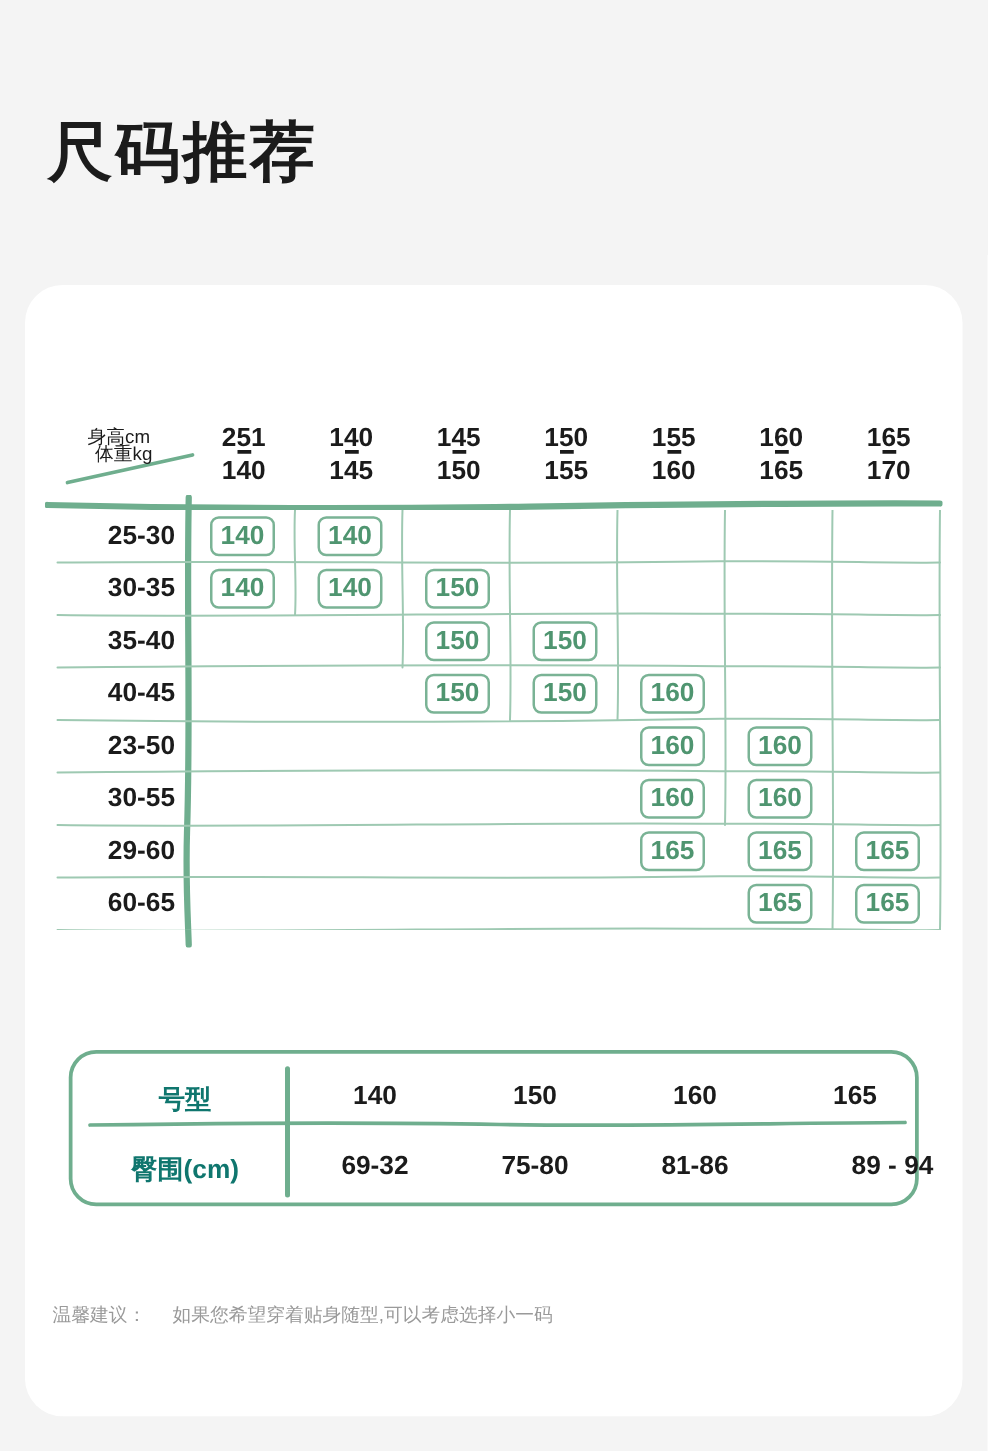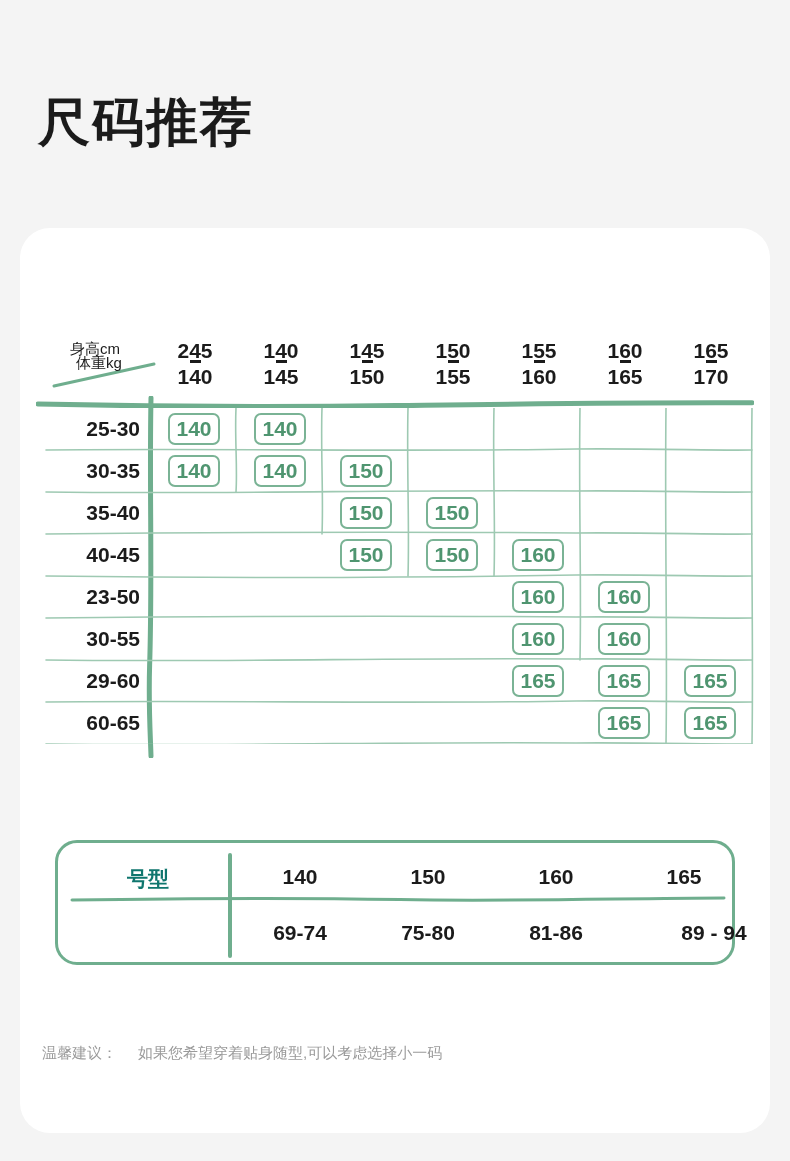--- a/index.html
+++ b/index.html
@@ -246,21 +246,21 @@
     <div class="corner">
       <div class="corner-top">身高cm</div>
       <svg class="corner-slash" viewBox="0 0 104 26" preserveAspectRatio="none">
         <line x1="2" y1="24" x2="102" y2="2" stroke="#6fae8e" stroke-width="3" stroke-linecap="round"></line>
       </svg>
       <div class="corner-bot">体重kg</div>
     </div>
 
     <div class="col-heads">
         <div class="col-head" style="left: 0px;">
-          <span class="lo">245</span>
+          <span class="lo">251</span>
           <span class="dash"></span>
           <span class="hi">140</span>
         </div>
         <div class="col-head" style="left: 86px;">
           <span class="lo">140</span>
           <span class="dash"></span>
           <span class="hi">145</span>
         </div>
         <div class="col-head" style="left: 172px;">
           <span class="lo">145</span>
@@ -345,25 +345,26 @@
       <div class="row-label" style="top: 331px;">29-60</div>
       <div class="row-label" style="top: 373px;">60-65</div>
     </div>
 
   <div class="size-table">
     <div class="st-divider-v"></div>
     <svg class="st-divider-h" viewBox="0 0 656 8" preserveAspectRatio="none">
       <path d="M2,5 C110,3.4 220,2.6 330,4.6 C440,6.6 550,3.4 654,3.0" stroke="#6fae8e" stroke-width="3" fill="none" stroke-linecap="round"></path>
     </svg>
   <div class="st-rowlabel" style="top: 22px;">号型</div>
+      <div class="st-rowlabel" style="top: 78px;">臀围(cm)</div>
       <div class="st-cell" style="left: 178px; top: 22px;">140</div>
       <div class="st-cell" style="left: 306px; top: 22px;">150</div>
       <div class="st-cell" style="left: 434px; top: 22px;">160</div>
       <div class="st-cell" style="left: 562px; top: 22px;">165</div>
-      <div class="st-cell" style="left: 178px; top: 78px;">69-74</div>
+      <div class="st-cell" style="left: 178px; top: 78px;">69-32</div>
       <div class="st-cell" style="left: 306px; top: 78px;">75-80</div>
       <div class="st-cell" style="left: 434px; top: 78px;">81-86</div>
       <div class="st-cell" style="left: 592px; top: 78px;">89 - 94</div>
     </div>
 
 </div>
 
 <div class="note">
   <span class="note-label">温馨建议：</span>
   <span class="note-lines">

